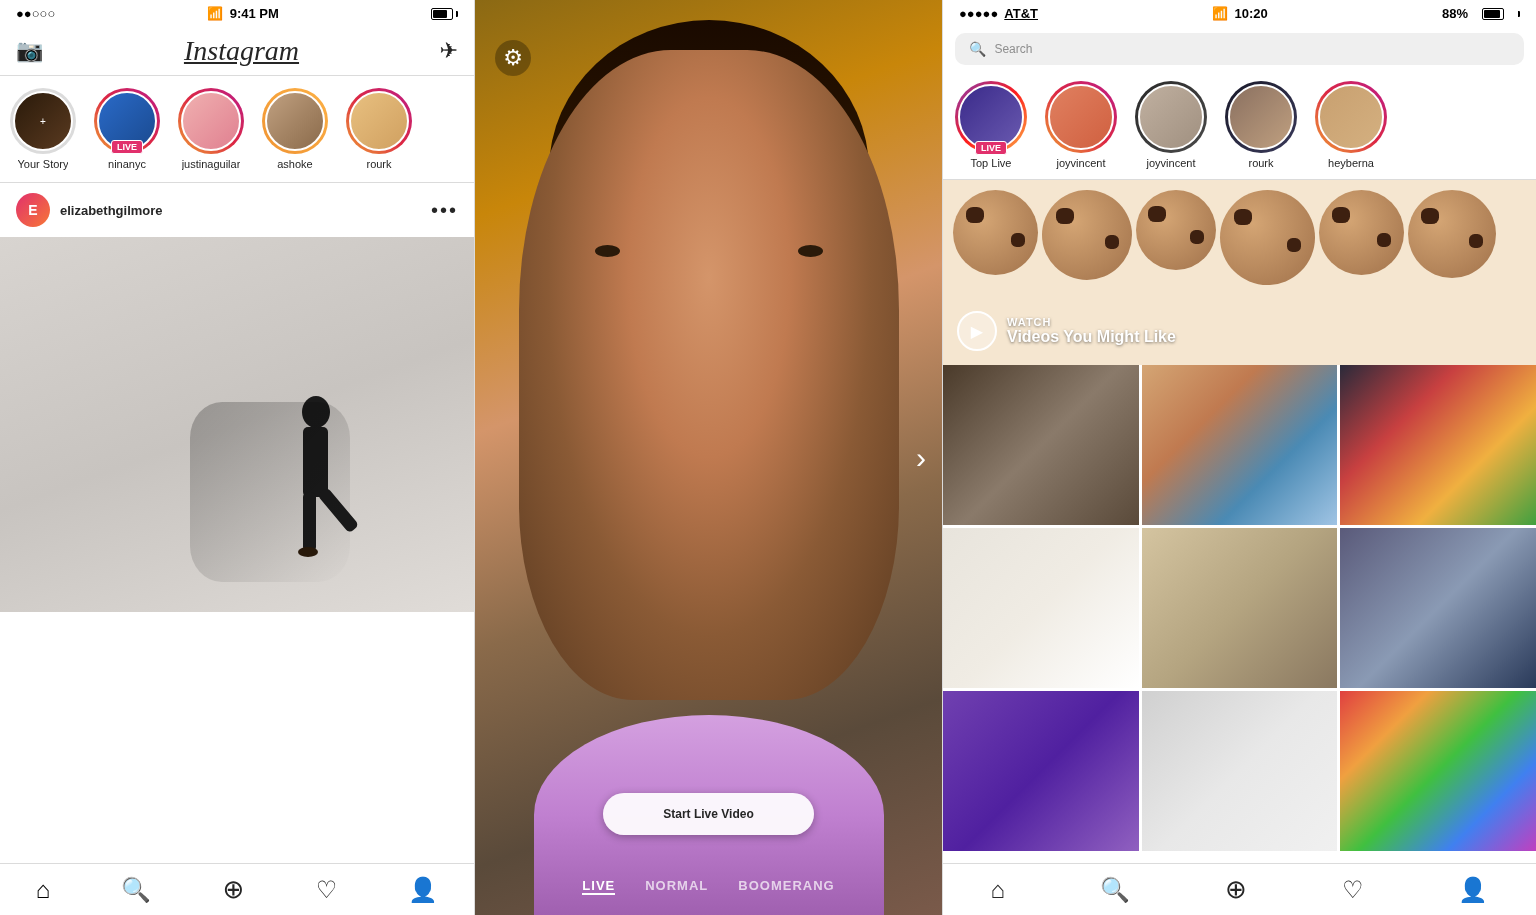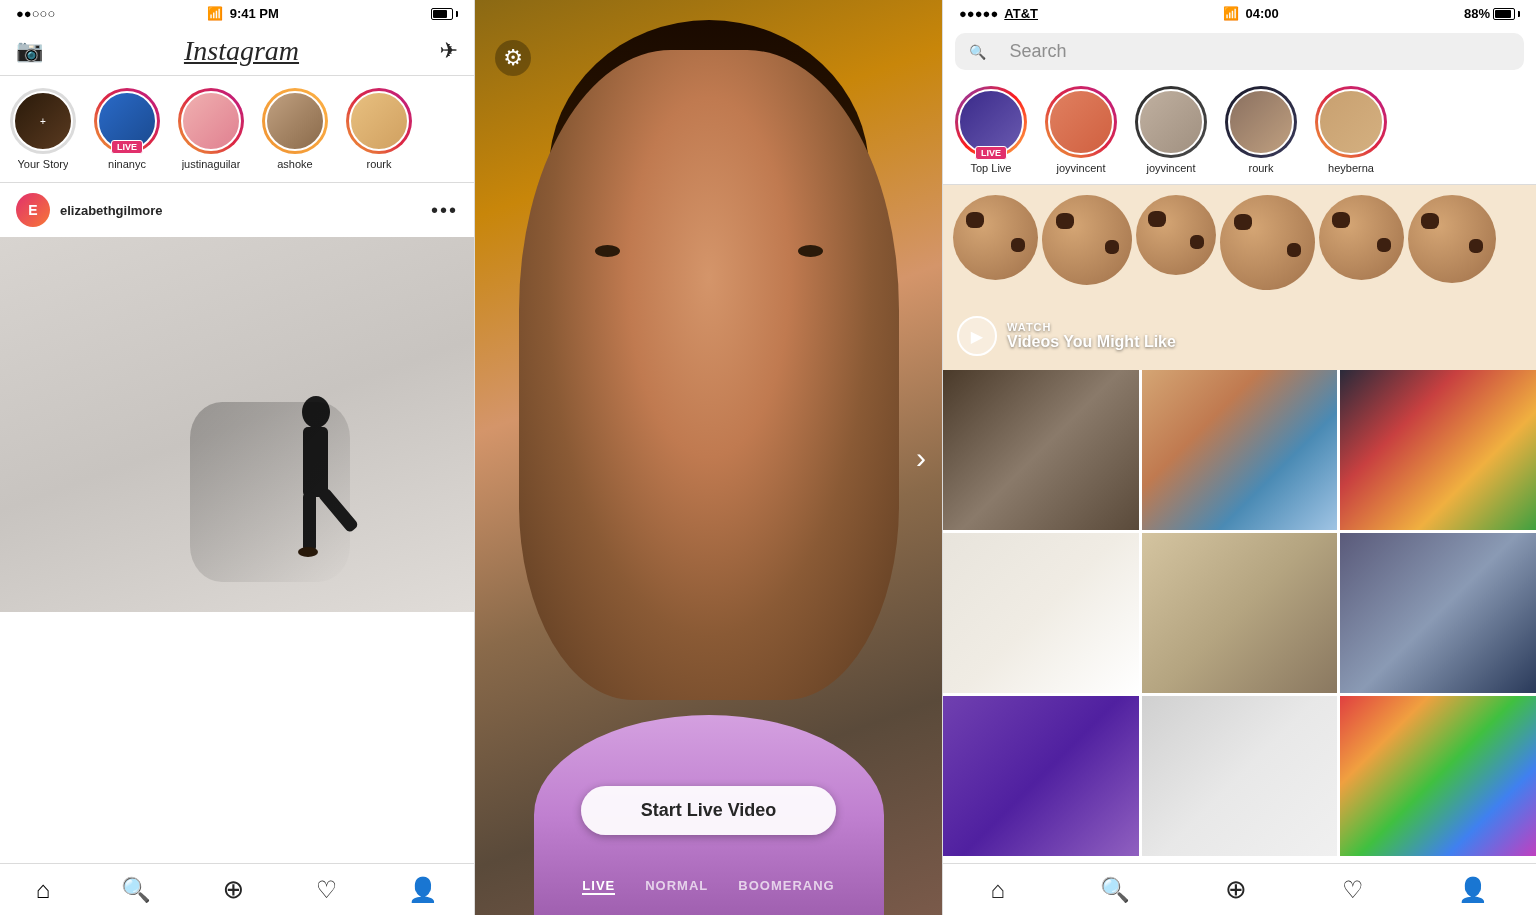--- a/index.html
+++ b/index.html
@@ -269,21 +269,21 @@
     }
 
     .start-live-btn {
       position: relative;
       z-index: 10;
       margin-bottom: 80px;
       background: rgba(255,255,255,0.92);
       border: none;
       border-radius: 30px;
       padding: 14px 60px;
-      font-size: 18px;
+      font-size: 12px;
       font-weight: 600;
       color: #262626;
       cursor: pointer;
       box-shadow: 0 2px 8px rgba(0,0,0,0.3);
     }
 
     .camera-mode-bar {
       position: absolute;
       bottom: 20px;
       left: 0; right: 0;
@@ -324,21 +324,21 @@
     .search-bar {
       margin: 6px 12px;
       background: #efefef;
       border-radius: 10px;
       padding: 8px 14px;
       display: flex;
       align-items: center;
       gap: 8px;
     }
     .search-icon-span { color: #8e8e8e; font-size: 14px; }
-    .search-placeholder { color: #8e8e8e; font-size: 18px; margin-left: 15px; }
+    .search-placeholder { color: #8e8e8e; font-size: 12px; }
 
     .live-stories-row {
       display: flex;
       padding: 10px 8px;
       gap: 10px;
       overflow: hidden;
       border-bottom: 1px solid #dbdbdb;
     }
     .live-story-item {
       display: flex;
@@ -626,23 +626,23 @@
 
 <div class="phone-panel panel-explore">
 
   <div class="explore-status">
     <div style="display:flex;align-items:center;gap:2px;">
       <span>●●●●●</span>
       <span style="margin-left:4px;text-decoration:underline;">AT&amp;T</span>
     </div>
     <div style="display:flex;align-items:center;gap:6px;">
       <span>📶</span>
-      <span>04:00</span>
-    </div>
-    <div style="display:flex;align-items:center;gap:3px;">
+      <span>10:20</span>
+    </div>
+    <div style="display:flex;align-items:center;gap:14px;">
       <span>88%</span>
       <div class="batt-body">
         <div class="batt-fill" style="width:88%"></div>
       </div>
       <div class="batt-tip"></div>
     </div>
   </div>
 
   <div class="search-bar">
     <span class="search-icon-span">🔍</span>

